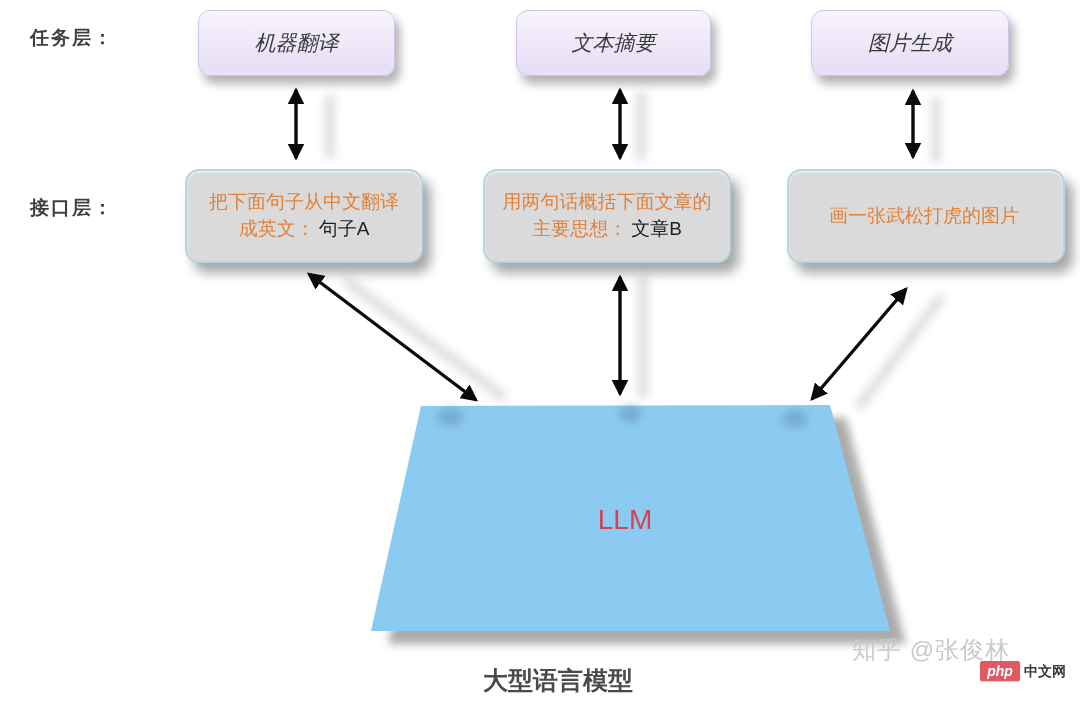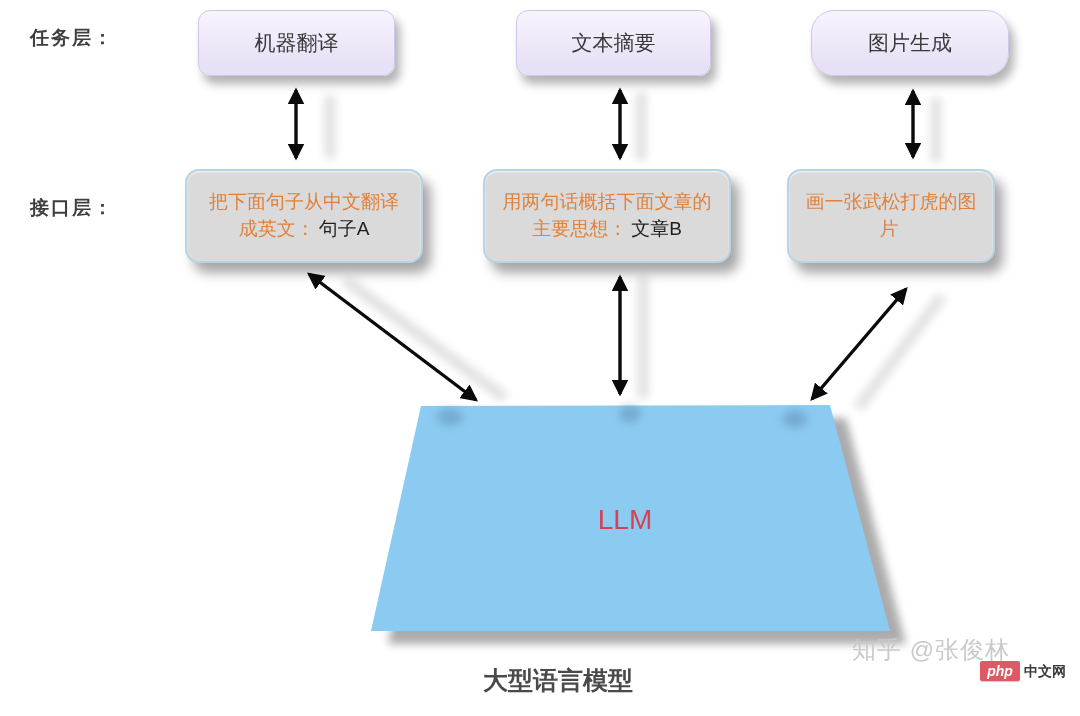--- a/index.html
+++ b/index.html
@@ -13,38 +13,38 @@
   }
   #label-task{top:25px;}
   #label-iface{top:195px;}
 
   .task-box{
     position:absolute;top:10px;height:64px;border-radius:12px;
     background:linear-gradient(180deg,#f8f4fd 0%,#e8e0f6 85%);
     border:1px solid #cfc5e6;
     box-shadow:5px 8px 10px rgba(0,0,0,0.30);
     display:flex;align-items:center;justify-content:center;
-    font-size:21px;color:#3a3a3a;
+    font-size:21px;color:#3a3a3a;font-style:italic;
   }
   #task-box-1{left:198px;width:195px;}
   #task-box-2{left:516px;width:193px;}
-  #task-box-3{left:811px;width:196px;border-radius:23px;}
+  #task-box-3{left:811px;width:196px;}
 
   .iface-box{
     position:absolute;top:169px;height:94px;border-radius:14px;
     background:#dadada;
     border:2px solid #b7d4e4;
     box-shadow:8px 10px 12px rgba(0,0,0,0.35), inset 0 1px 2px rgba(255,255,255,0.8);
     display:flex;align-items:center;justify-content:center;
     text-align:center;font-size:19px;line-height:1.4;color:#e0813c;
     padding:4px 10px;box-sizing:border-box;
   }
   #iface-box-1{left:185px;width:238px;}
   #iface-box-2{left:483px;width:248px;}
-  #iface-box-3{left:787px;width:208px;}
+  #iface-box-3{left:787px;width:278px;}
   .prompt{white-space:pre-line;color:#e0813c;}
   .payload{color:#1f1f1f;margin-left:4px;}
 
   #connectors{position:absolute;left:0;top:0;width:1080px;height:716px;pointer-events:none;}
 
   #llm-title{
     position:absolute;left:590px;top:504px;width:70px;text-align:center;
     font-size:28px;color:#d8414f;font-weight:400;
   }
   #model-caption{

